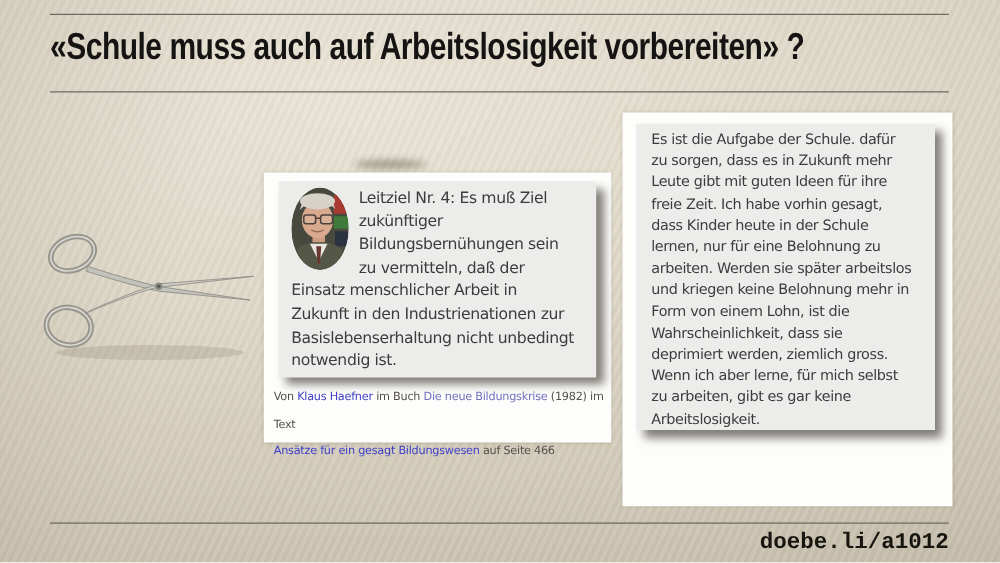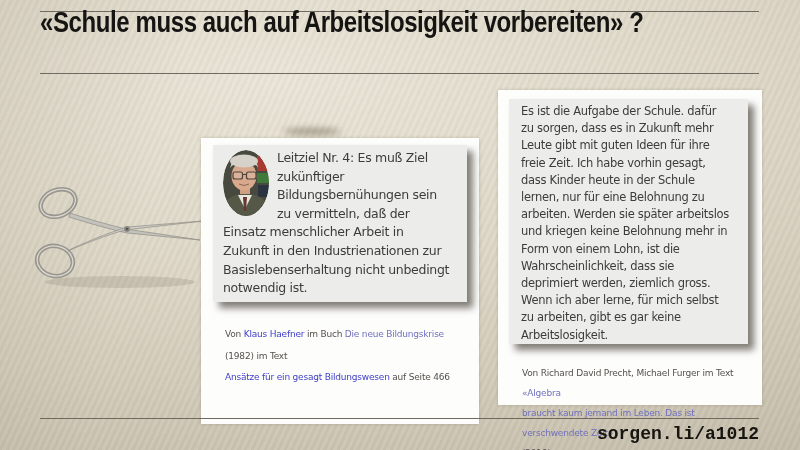--- a/index.html
+++ b/index.html
@@ -9,32 +9,32 @@
     background:
       linear-gradient(105deg, rgba(110,100,80,0.10) 0%, rgba(110,100,80,0) 22%),
       repeating-linear-gradient(115deg, rgba(255,255,255,0.05) 0 3px, rgba(90,80,60,0.04) 3px 6px),
       radial-gradient(130% 95% at 35% 18%, #eae5d7 0%, #ded8c8 42%, #d3ccbb 70%, #c4bcaa 100%);
   }
   .rule{position:absolute; left:40px; width:719px; height:1px; background:#6e6a60;}
   .rule-top{top:11px;}
   .rule-mid{top:73px;}
   .rule-bottom{top:418px;}
   .title{
-    position:absolute; left:40px; top:4px; margin:0; width:760px;
+    position:absolute; left:40px; top:20px; margin:0; width:760px;
     font-size:30px; font-weight:bold; color:#151413; letter-spacing:-0.5px;
     line-height:36px; white-space:nowrap;
   }
   .title-inner{display:inline-block; transform:scaleX(0.80); transform-origin:left center;}
   .scissors{position:absolute; left:25px; top:182px;}
   .smudge{
     position:absolute; left:283px; top:128px; width:58px; height:7px;
     background:rgba(85,75,58,0.45); border-radius:50%; filter:blur(3px);
   }
   .card{position:absolute; background:#fdfdfc; box-shadow:0 0 3px rgba(80,70,50,0.25);}
-  .card-left{left:201px; top:138px; width:278px; height:286px;}
+  .card-left{left:211px; top:138px; width:278px; height:216px;}
   .card-right{left:498px; top:90px; width:264px; height:315px;}
   .qbox{
     position:absolute; box-sizing:border-box; background:#ececeb;
     box-shadow:6px 6px 7px rgba(45,38,28,0.60);
     color:#3c3c3c; font-family:"DejaVu Sans", sans-serif; overflow:hidden;
   }
   .qbox::before{
     content:""; position:absolute; left:-8px; top:-5px; bottom:-6px; width:4px;
     background-image:radial-gradient(circle at 2px 2.4px, #1b1b1b 1.3px, rgba(0,0,0,0) 1.7px);
     background-size:4px 6.9px; background-repeat:repeat-y;
@@ -46,21 +46,21 @@
   .qbox-right{
     left:11px; top:9px; width:239px; height:245px;
     padding:4px 4px 0 12px; font-size:11.5px; line-height:17.2px; letter-spacing:-0.3px;
   }
   .qtext{white-space:pre-line;}
   .avatar{
     float:left; width:46px; height:66px; margin:1px 8px 2px 0;
     border-radius:50%; overflow:hidden; display:block;
   }
   .attr{
-    position:absolute; left:8px; right:6px; margin:16px;
+    position:absolute; left:8px; right:6px; margin:0;
     font-family:"DejaVu Sans", sans-serif; font-size:9px; letter-spacing:-0.2px;
     color:#55514a; white-space:pre-line;
   }
   .attr-left{top:170px; line-height:21.5px;}
   .attr-right{top:257px; line-height:20px;}
   .seg-link{color:#4040c8;}
   .seg-softlink{color:#7070bf;}
   .footer-left{
     position:absolute; left:40px; top:422px;
     font-size:20px; font-weight:bold; color:#23221f;margin-top:44px;
@@ -143,21 +143,18 @@
 lernen, nur für eine Belohnung zu
 arbeiten. Werden sie später arbeitslos
 und kriegen keine Belohnung mehr in
 Form von einem Lohn, ist die
 Wahrscheinlichkeit, dass sie
 deprimiert werden, ziemlich gross.
 Wenn ich aber lerne, für mich selbst
 zu arbeiten, gibt es gar keine
 Arbeitslosigkeit.</span>
     </div>
-    <p class="attr attr-right"><span>Von Richard David Precht, Michael Furger im Text </span><span class="seg-softlink">«Algebra
-braucht kaum jemand im Leben. Das ist verschwendete Zeit»</span><span>
-(2019)</span></p>
   </section>
 
   <div class="rule rule-bottom"></div>
   <div class="footer-left">phsz</div>
-  <div class="footer-right">sorgen.li/a1012</div>
+  <div class="footer-right">doebe.li/a1012</div>
 </div>
 
 </body></html>

